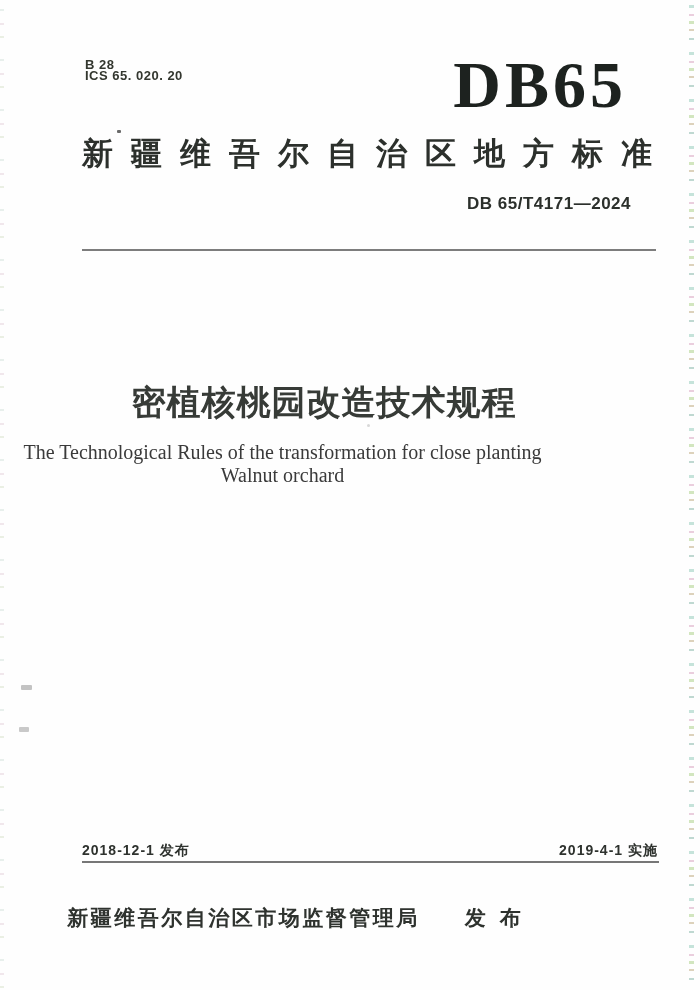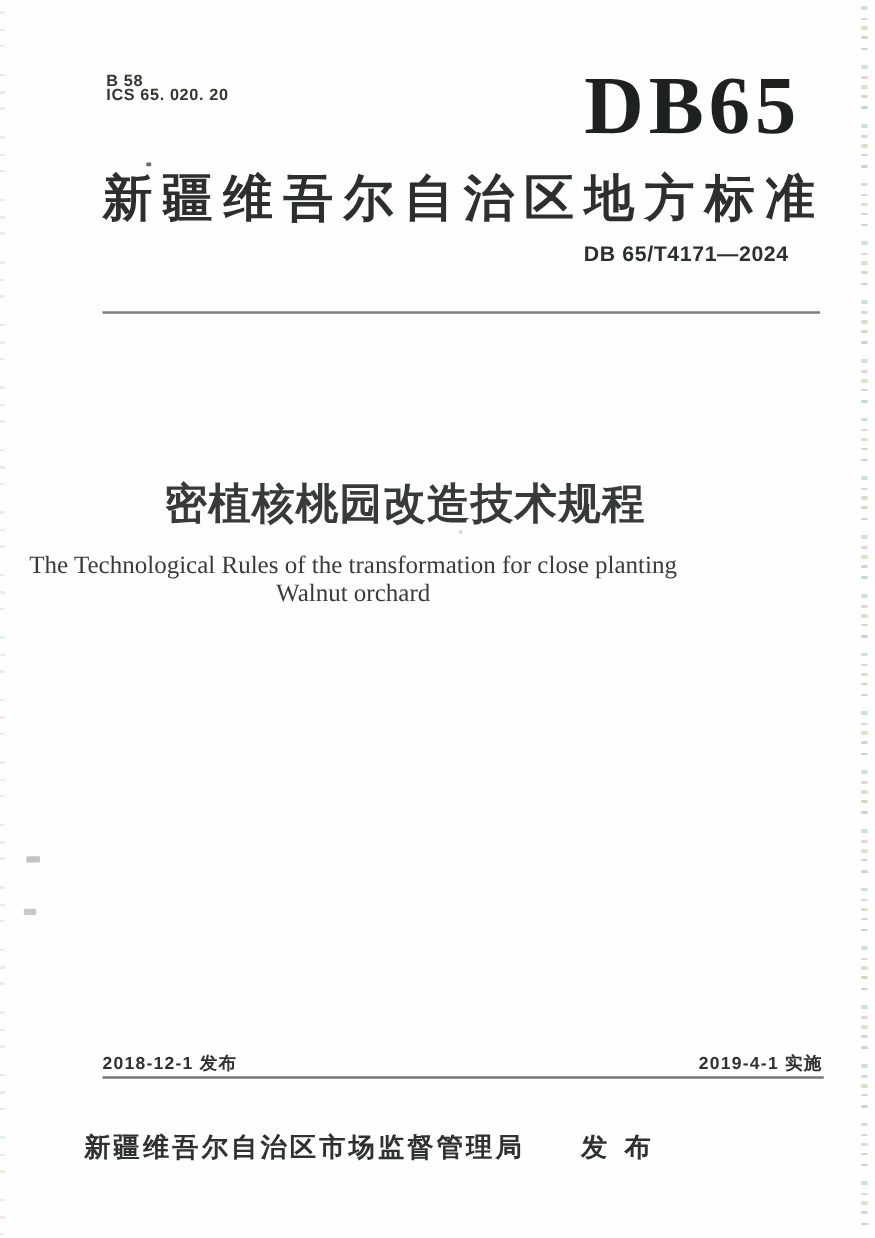--- a/index.html
+++ b/index.html
@@ -27,32 +27,32 @@
     margin-top: 32px;
   }
   .class-code {
     left: 85px; top: 57px;
     font-size: 13px;
     font-weight: 600;
     letter-spacing: 0.5px;
     color: #33372f;
   }
   .db-logo {
-    right: 59px; top: 52px;
+    right: 73px; top: 52px;
     font-family: "Liberation Serif", serif;
     font-weight: bold;
     font-size: 66px;
     line-height: 1;
     letter-spacing: 4px;
     color: #1d221f;
   }
   .header-title {
     left: 82px; top: 136px;
     width: 570px;
-    font-size: 40px;
+    font-size: 31px;
     font-weight: bold;
     line-height: 1.15;
     white-space: nowrap;
     text-align: justify;
     text-align-last: justify;
     color: #2c302c;
   }
   .standard-number {
     right: 69px; top: 194px;
     font-size: 17px;
@@ -150,21 +150,21 @@
   .speck-2 { left: 21px;  top: 685px; width: 11px; height: 5px; background: #b4b4b4; border-radius: 1px; opacity: 0.8; }
   .speck-3 { left: 19px;  top: 727px; width: 10px; height: 5px; background: #bcbcbc; border-radius: 1px; opacity: 0.8; }
   .speck-4 { left: 367px; top: 424px; width: 3px;  height: 3px; background: #d8d8d8; border-radius: 50%; }
 </style>
 </head>
 <body>
 
 <div class="page">
 
   <div class="abs ics-code">ICS 65. 020. 20</div>
-  <div class="abs class-code">B 58</div>
+  <div class="abs class-code">B 28</div>
 
   <div class="abs db-logo">DB65</div>
 
   <div class="abs header-title">新疆维吾尔自治区地方标准</div>
 
   <div class="abs standard-number">DB 65/T4171—2024</div>
 
   <div class="abs top-rule"></div>
 
   <div class="abs main-title">密植核桃园改造技术规程</div>

